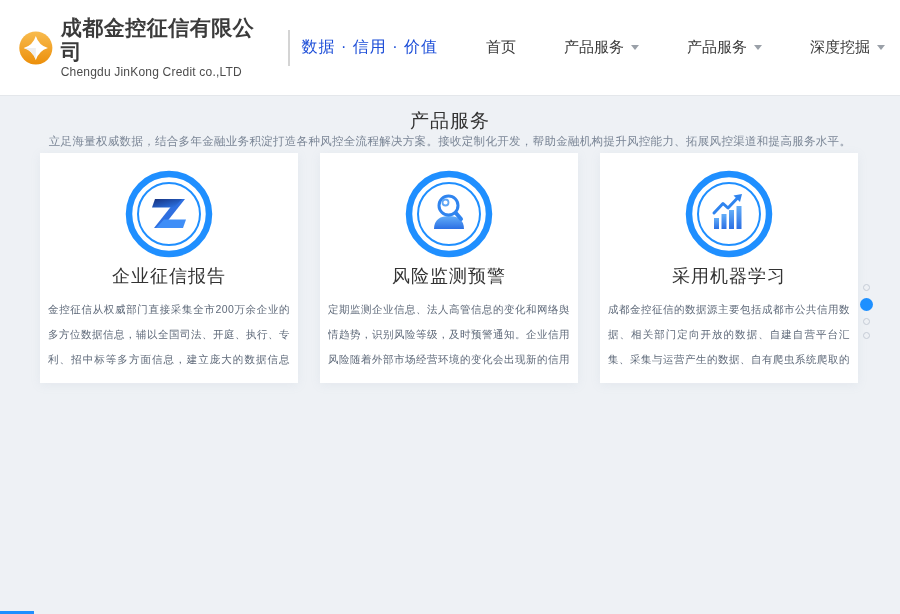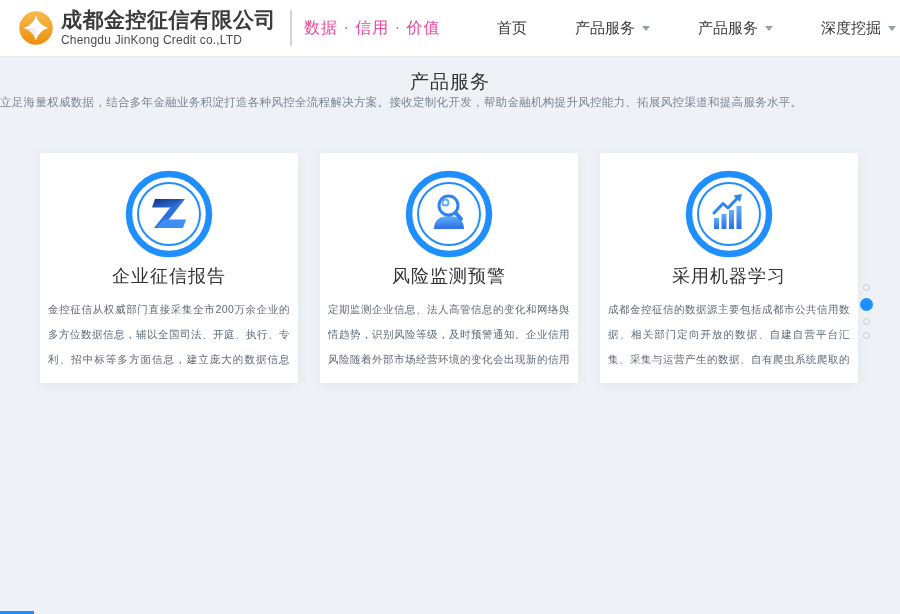--- a/index.html
+++ b/index.html
@@ -5,25 +5,25 @@
   * { margin: 0; padding: 0; box-sizing: border-box; }
   html, body { width: 900px; height: 614px; overflow: hidden; }
   body {
     font-family: "Liberation Sans", "DejaVu Sans", sans-serif;
     background: #eef1f5;
     position: relative;
   }
 
   
   .site-header {
-    height: 56px;
+    height: 95px;
     background: #ffffff;
     display: flex;
     align-items: center;
-    padding: 0 4px 0 18px;
+    padding: 0 15px 0 18px;
     box-shadow: 0 1px 0 rgba(0,0,0,0.04);
     position: relative;
     justify-content: flex-end;
   }
   .logo-wrap { display: flex; align-items: center; cursor: pointer; }
   .logo-icon { width: 36px; height: 36px; margin-right: 7px; }
   .logo-text .zh {
     font-size: 21px;
     font-weight: bold;
     color: #3b3b3b;
@@ -37,21 +37,21 @@
     letter-spacing: 0.2px;
   }
   .header-divider {
     width: 2px;
     height: 36px;
     background: #d4d4d4;
     margin: 0 12px 0 14px;
   }
   .tagline {
     font-size: 16px;
-    color: #ec4899;
+    color: #1d4ed8;
     letter-spacing: 1px;
     white-space: nowrap;
   }
   .main-nav {
     margin-left: auto;
     display: flex;
     align-items: center;
     font-family: Liberation Mono, monospace;
   }
   .nav-item {
@@ -75,20 +75,21 @@
   
   .section-title {
     margin-top: 13px;
     text-align: center;
     font-size: 19px;
     font-weight: 400;
     color: #333;
     letter-spacing: 1px;
   }
   .section-desc {
+    text-align: center;
     font-size: 11.5px;
     color: #7b8696;
     letter-spacing: 0.3px;
   }
 
   
   .cards {
     position: absolute;
     left: 40px;
     top: 153px;

